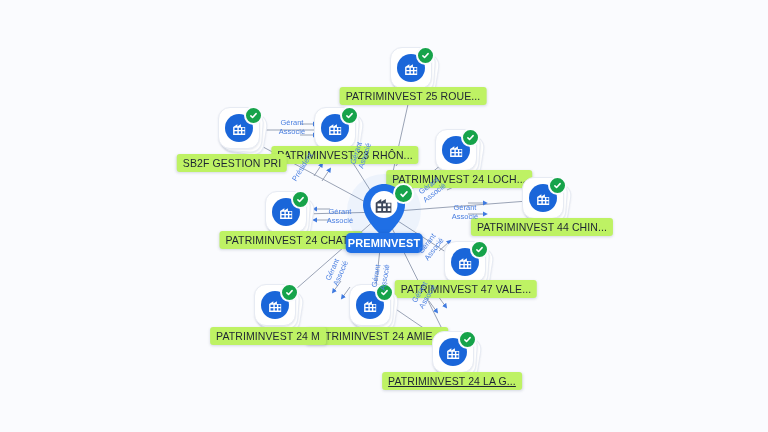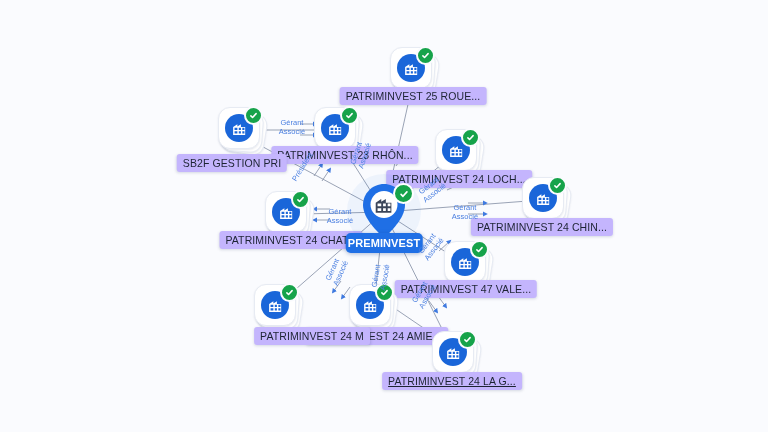--- a/index.html
+++ b/index.html
@@ -44,21 +44,21 @@
   .pin-shape{position:relative;width:48px;height:58px;}
   .pin-check{
     position:absolute;left:33px;top:1px;width:17px;height:17px;border-radius:50%;
     background:#16a34a;border:2px solid #ffffff;z-index:3;
     display:flex;align-items:center;justify-content:center;
   }
 
   
   .lbl{
     position:absolute;transform:translate(-50%,0);
-    background:#c4b5fd;color:#1d2433;
+    background:#bef264;color:#1d2433;
     font-size:10.5px;letter-spacing:.1px;white-space:nowrap;
     padding:3px 6px;border-radius:3px;
     box-shadow:0 1px 3px rgba(20,40,80,.16);
   }
   .lbl.center{
     background:#1f6fe5;color:#ffffff;font-weight:bold;font-size:11px;
     border-radius:5px;padding:4px 2px;
     box-shadow:0 1px 4px rgba(20,60,140,.35);
   }
 
@@ -210,21 +210,21 @@
             </svg>
         </div>
         <div class="check">
           <svg width="9" height="9" viewBox="0 0 24 24">
               <path fill="none" stroke="#ffffff" stroke-width="4" stroke-linecap="round" stroke-linejoin="round" d="M5 13l4.5 4.5L19 7"></path>
             </svg>
         </div>
       </div>
     </div>
   </div>
-  <div class="lbl" style="left:542px;top:218px;">PATRIMINVEST 24 CHIN...</div>
+  <div class="lbl" style="left:542px;top:218px;">PATRIMINVEST 44 CHIN...</div>
 
   <div class="node" style="left:288px;top:214px;">
     <div class="stack">
       <div class="card c3"></div>
       <div class="card c2"></div>
       <div class="card c1">
         <div class="circ">
           <svg width="17" height="17" viewBox="0 0 24 24">
               <path fill="#ffffff" d="M3 21V10l6-4v3l5-3v4h6v11H3zm2-2h4v-3H5v3zm0-5h4v-3H5v3zm6 5h3v-3h-3v3zm0-5h3v-3h-3v3zm5 5h3v-3h-3v3zm0-5h3v-3h-3v3z"></path>
             </svg>
@@ -290,21 +290,21 @@
             </svg>
         </div>
         <div class="check">
           <svg width="9" height="9" viewBox="0 0 24 24">
               <path fill="none" stroke="#ffffff" stroke-width="4" stroke-linecap="round" stroke-linejoin="round" d="M5 13l4.5 4.5L19 7"></path>
             </svg>
         </div>
       </div>
     </div>
   </div>
-  <div class="lbl" style="left:268px;top:327px;margin-left:44px;">PATRIMINVEST 24 M</div>
+  <div class="lbl" style="left:268px;top:327px;">PATRIMINVEST 24 M</div>
 
   <div class="node" style="left:455px;top:354px;">
     <div class="stack">
       <div class="card c3"></div>
       <div class="card c2"></div>
       <div class="card c1">
         <div class="circ">
           <svg width="17" height="17" viewBox="0 0 24 24">
               <path fill="#ffffff" d="M3 21V10l6-4v3l5-3v4h6v11H3zm2-2h4v-3H5v3zm0-5h4v-3H5v3zm6 5h3v-3h-3v3zm0-5h3v-3h-3v3zm5 5h3v-3h-3v3zm0-5h3v-3h-3v3z"></path>
             </svg>

